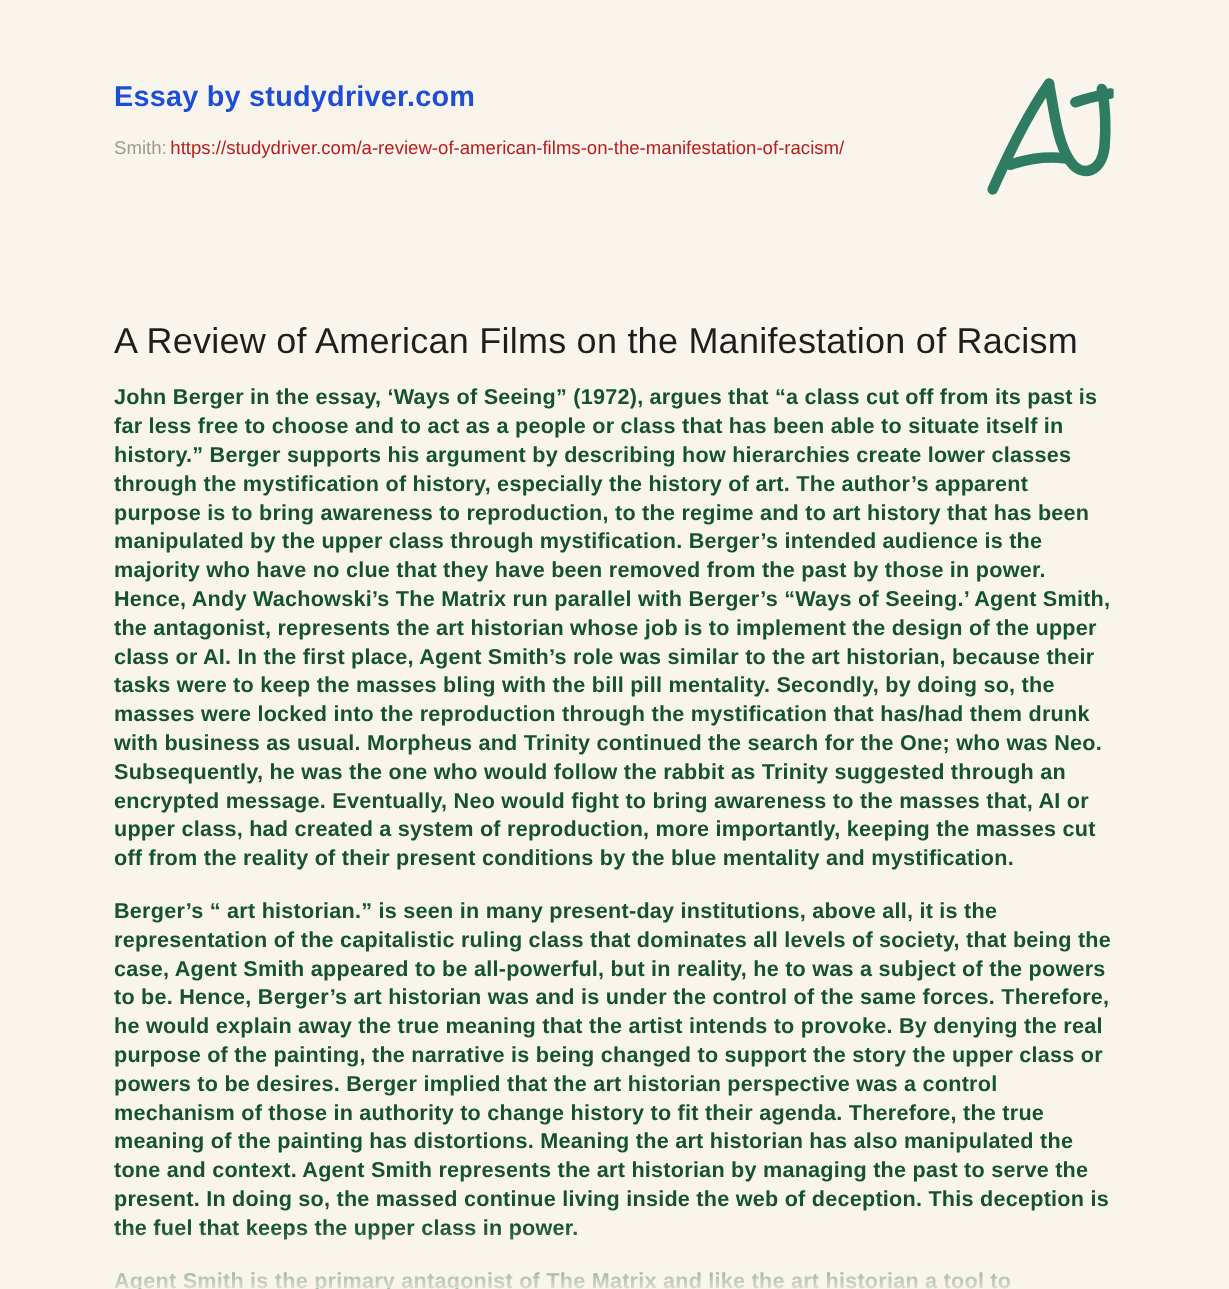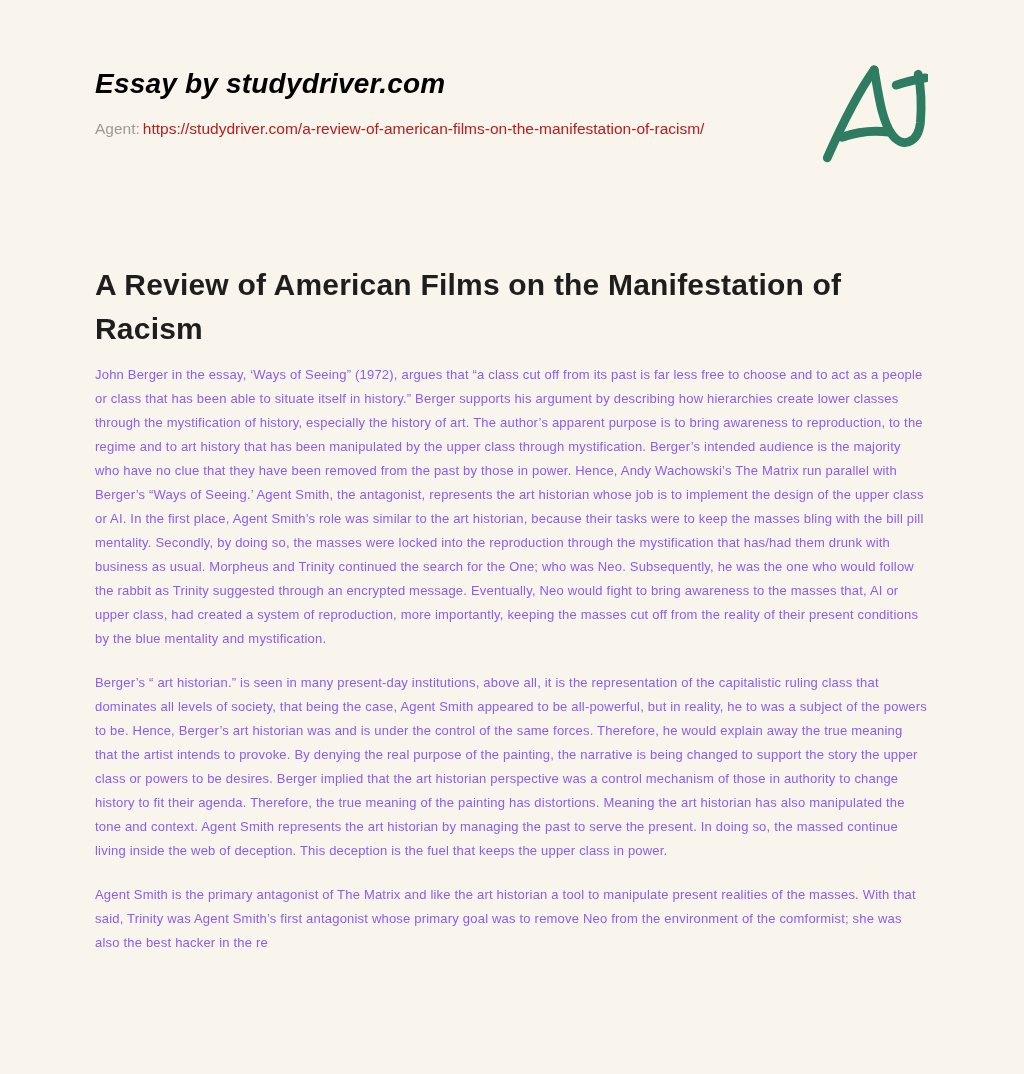--- a/index.html
+++ b/index.html
@@ -12,26 +12,25 @@
     overflow: hidden;
     font-family: "Liberation Sans", "DejaVu Sans", sans-serif;
     padding: 66px 96px 0 95px;
   }
   .header-row {
     display: flex;
     justify-content: space-between;
     align-items: flex-start;
   }
   .page-title {
-    font-size: 28px;
+    font-size: 24px;
     font-weight: 700;
-    color: #000000;
+    color: #1d4ed8;
     letter-spacing: 0.2px;
     line-height: 1.25;
-    font-style: italic;
   }
   .source-line {
     margin-top: 15px;
     max-width: 655px;
     font-size: 15.5px;
     line-height: 26px;
     overflow-wrap: break-word;
   }
   .source-label {
     color: #a09a90;
@@ -45,55 +44,56 @@
   .logo {
     flex: 0 0 auto;
     width: 112px;
     height: 110px;
     margin-top: -5px;
   }
   .logo svg { width: 100%; height: 100%; }
   .essay-title {
     margin-top: 92px;
     font-size: 30px;
-    font-weight: 700;
+    font-weight: 400;
     color: #1e1e1e;
     line-height: 44px;
     letter-spacing: 0.2px;
     max-width: 860px;
   }
   .essay-body {
     margin-top: 12px;
   }
   .body-para {
-    font-size: 13px;
+    font-size: 18px;
     line-height: 24px;
     letter-spacing: 0.2px;
-    color: #8b5cf6;
+    color: #14532d;
     margin-bottom: 20px;
     max-width: 835px;
+    font-weight: bold;
   }
   .bottom-fade {
     position: absolute;
     left: 0; right: 0; bottom: 0;
     height: 52px;
     background: linear-gradient(to bottom, rgba(250,245,236,0), rgba(250,245,236,0.85));
     pointer-events: none;
   }
 </style>
 </head>
 <body>
 
 <div class="page">
 
   <div class="header-row">
     <div class="header-left">
       <h1 class="page-title">Essay by studydriver.com</h1>
       <p class="source-line">
-        <span class="source-label">Agent:</span><a class="source-link">https://studydriver.com/a-review-of-american-films-on-the-manifestation-of-racism/</a>
+        <span class="source-label">Smith:</span><a class="source-link">https://studydriver.com/a-review-of-american-films-on-the-manifestation-of-racism/</a>
       </p>
     </div>
 
     <div class="logo">
       <svg viewBox="0 0 150 150" fill="none" xmlns="http://www.w3.org/2000/svg">
         <g stroke="#2e7d62" stroke-width="12" stroke-linecap="round" fill="none">
 
           <path d="M14,132 C38,78 58,40 78,12"></path>
 
           <path d="M78,12 C84,46 88,80 102,100 C116,120 138,112 141,84 C143,60 142,38 138,18"></path>

